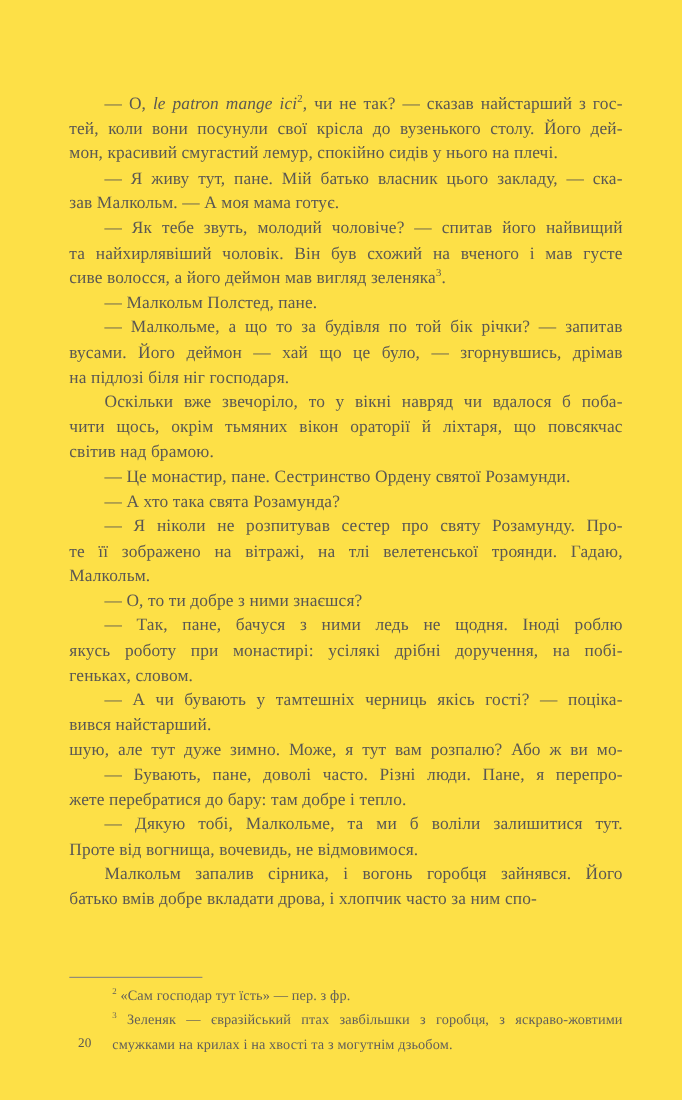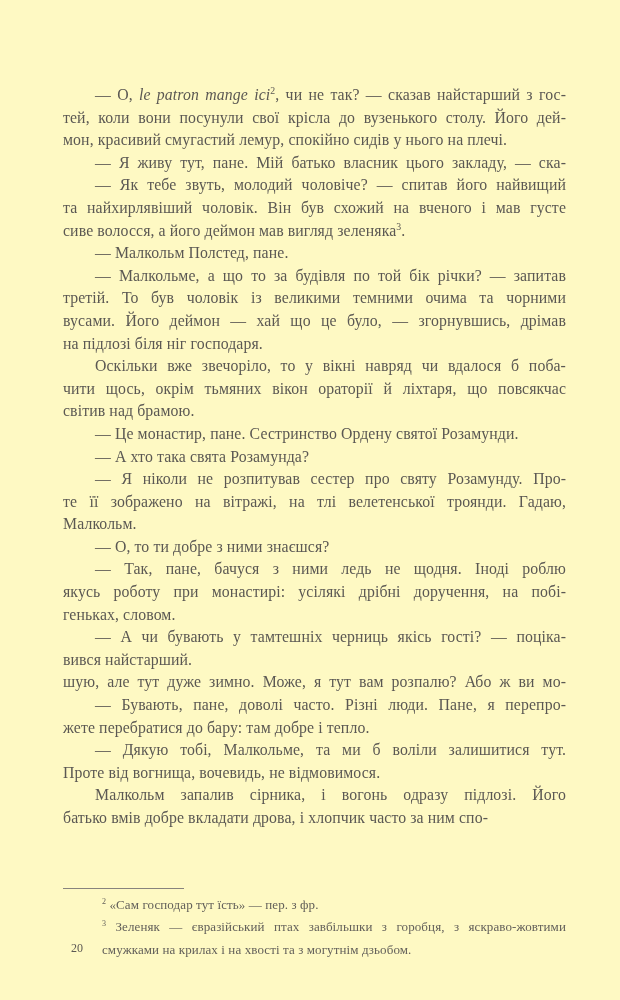--- a/index.html
+++ b/index.html
@@ -5,21 +5,21 @@
   html, body {
     margin: 0;
     padding: 0;
     background: #e8e6e1;
   }
   .book-page {
     position: relative;
     width: 620px;
     height: 1000px;
     margin: 0 auto;
-    background: #fef9c3;
+    background: #fde047;
     overflow: hidden;
     font-family: "Liberation Serif", "DejaVu Serif", serif;
     color: #5b5853;
   }
   .text-block {
     position: absolute;
     left: 63px;
     top: 84px;
     width: 503px;
   }
@@ -76,32 +76,32 @@
 
 <div class="book-page">
   <div class="text-block" id="text-block">
       <div class="para">
         <div class="line indent"><span>— О, </span><span class="em">le patron mange ici</span><span class="sup">2</span><span>, чи не так? — сказав найстарший з гос-</span></div>
         <div class="line"><span>тей, коли вони посунули свої крісла до вузенького столу. Його дей-</span></div>
         <div class="line last"><span>мон, красивий смугастий лемур, спокійно сидів у нього на плечі.</span></div>
       </div>
       <div class="para">
         <div class="line indent"><span>— Я живу тут, пане. Мій батько власник цього закладу, — ска-</span></div>
+        <div class="line last"><span>зав Малкольм. — А моя мама готує.</span></div>
       </div>
       <div class="para">
         <div class="line indent"><span>— Як тебе звуть, молодий чоловіче? — спитав його найвищий</span></div>
         <div class="line"><span>та найхирлявіший чоловік. Він був схожий на вченого і мав густе</span></div>
         <div class="line last"><span>сиве волосся, а його деймон мав вигляд зеленяка</span><span class="sup">3</span><span>.</span></div>
       </div>
       <div class="para">
         <div class="line indent last"><span>— Малкольм Полстед, пане.</span></div>
       </div>
       <div class="para">
         <div class="line indent"><span>— Малкольме, а що то за будівля по той бік річки? — запитав</span></div>
-        <div class="line"><span>третій. То був чоловік із великими темними очима та чорними</span></div>
         <div class="line"><span>вусами. Його деймон — хай що це було, — згорнувшись, дрімав</span></div>
         <div class="line last"><span>на підлозі біля ніг господаря.</span></div>
       </div>
       <div class="para">
         <div class="line indent"><span>Оскільки вже звечоріло, то у вікні навряд чи вдалося б поба-</span></div>
         <div class="line"><span>чити щось, окрім тьмяних вікон ораторії й ліхтаря, що повсякчас</span></div>
         <div class="line last"><span>світив над брамою.</span></div>
       </div>
       <div class="para">
         <div class="line indent last"><span>— Це монастир, пане. Сестринство Ордену святої Розамунди.</span></div>
@@ -129,21 +129,21 @@
       <div class="para">
         <div class="line"><span>шую, але тут дуже зимно. Може, я тут вам розпалю? Або ж ви мо-</span></div>
         <div class="line indent"><span>— Бувають, пане, доволі часто. Різні люди. Пане, я перепро-</span></div>
         <div class="line last"><span>жете перебратися до бару: там добре і тепло.</span></div>
       </div>
       <div class="para">
         <div class="line indent"><span>— Дякую тобі, Малкольме, та ми б воліли залишитися тут.</span></div>
         <div class="line last"><span>Проте від вогнища, вочевидь, не відмовимося.</span></div>
       </div>
       <div class="para">
-        <div class="line indent"><span>Малкольм запалив сірника, і вогонь одразу підлозі. Його</span></div>
+        <div class="line indent"><span>Малкольм запалив сірника, і вогонь горобця зайнявся. Його</span></div>
         <div class="line last"><span>батько вмів добре вкладати дрова, і хлопчик часто за ним спо-</span></div>
       </div>
     </div>
   <div class="footnote-separator"></div>
   <div class="footnotes-block" id="footnotes-block">
       <div class="para">
         <div class="line last"><span class="sup">2</span><span> «Сам господар тут їсть» — пер. з фр.</span></div>
       </div>
       <div class="para">
         <div class="line"><span class="sup">3</span><span> Зеленяк — євразійський птах завбільшки з горобця, з яскраво-жовтими</span></div>

